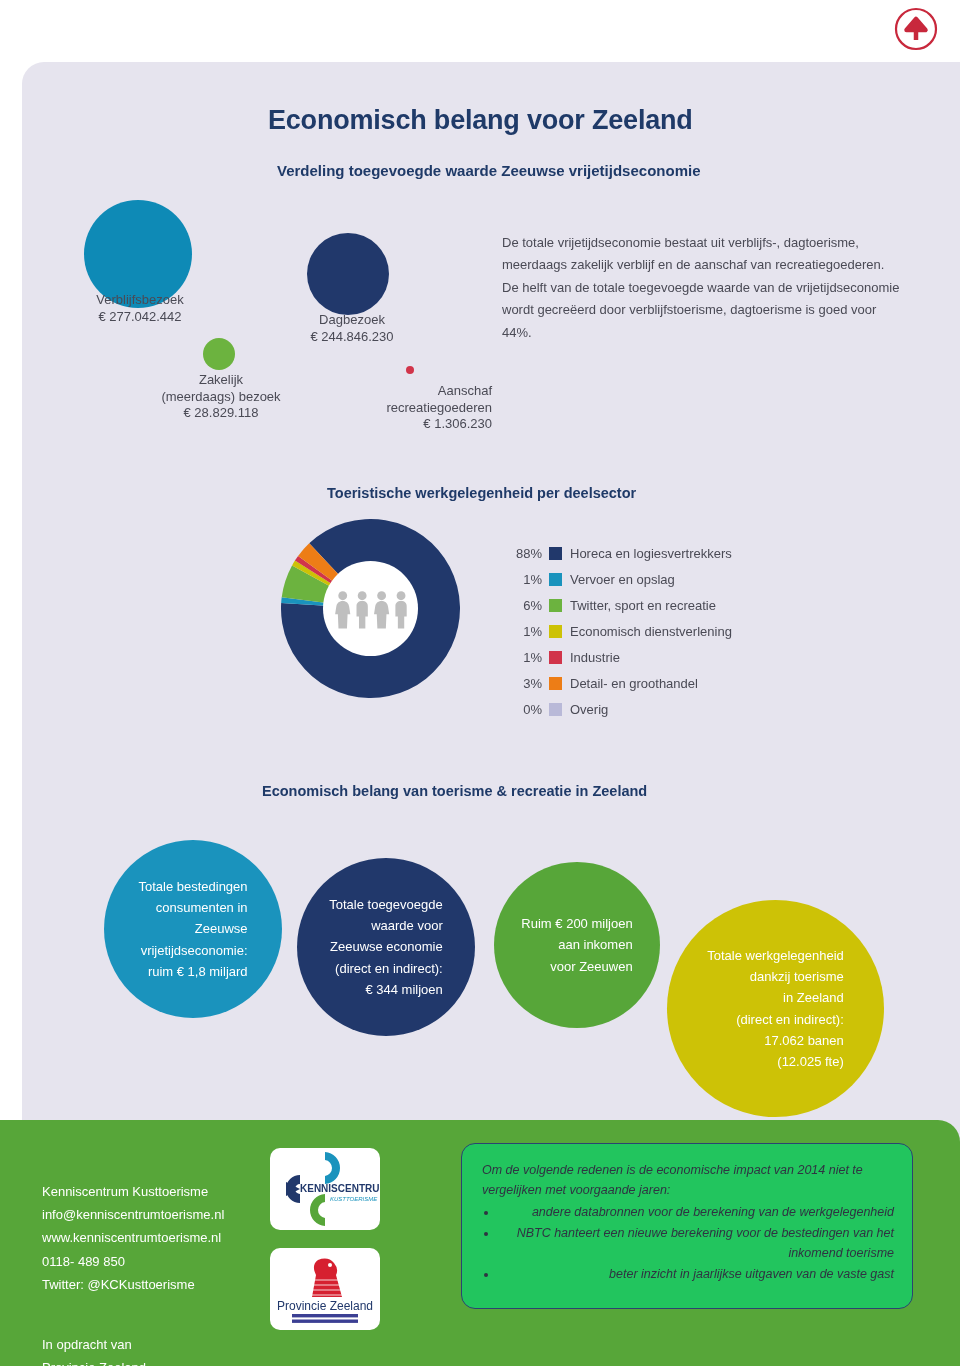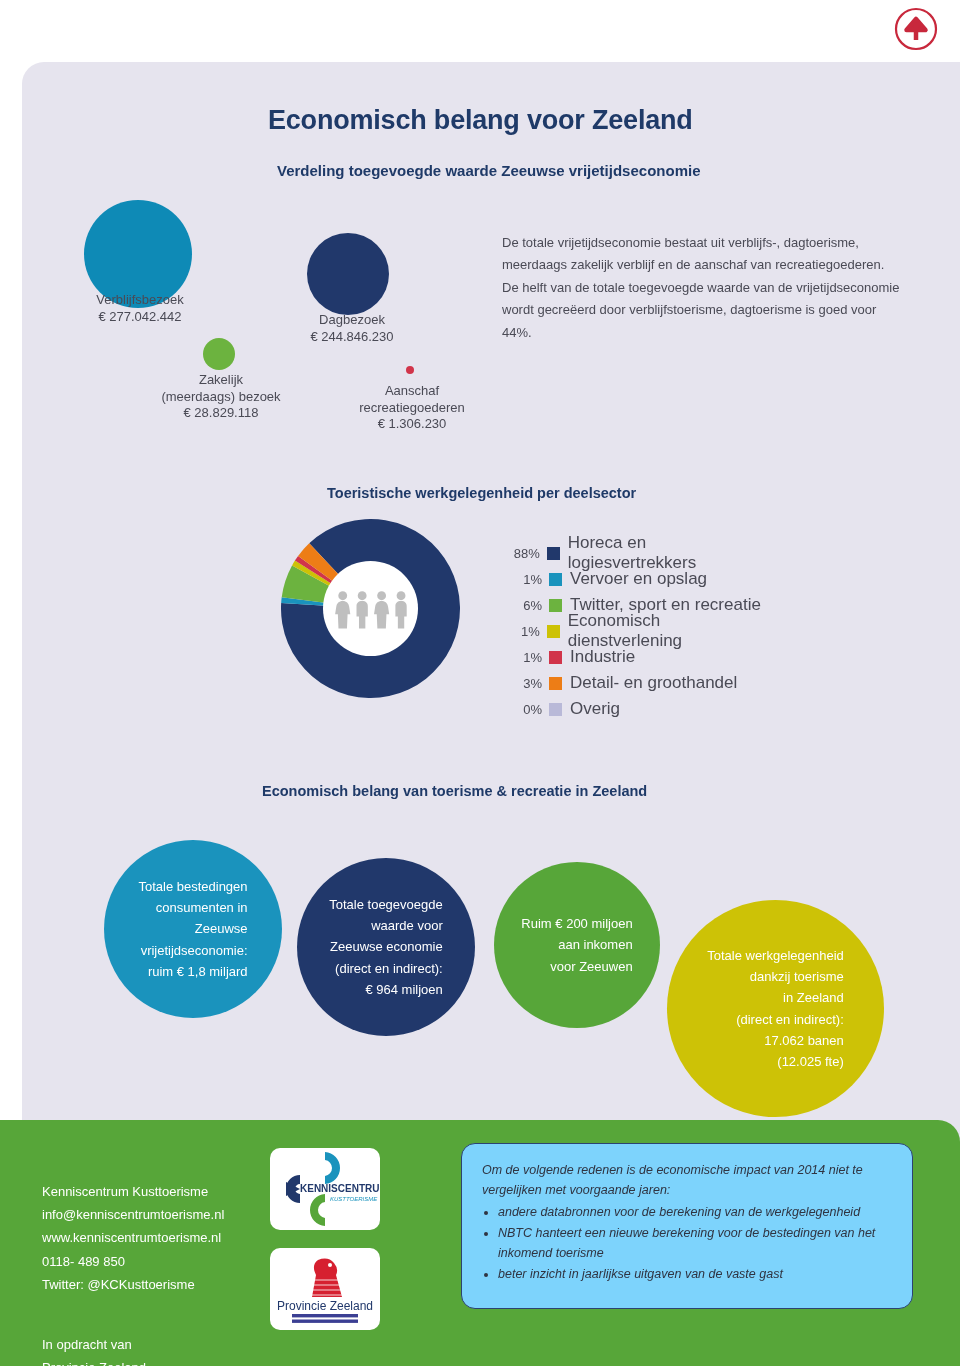--- a/index.html
+++ b/index.html
@@ -78,21 +78,21 @@
     position: absolute;
     font-size: 13px;
     color: #4a4a55;
     line-height: 1.28;
     text-align: center;
     white-space: pre-line;
   }
   .bl-verblijf { left: 30px;  top: 292px; width: 220px; }
   .bl-dag      { left: 262px; top: 312px; width: 180px; }
   .bl-zakelijk { left: 124px; top: 372px; width: 194px; }
-  .bl-aanschaf { left: 332px; top: 383px; width: 160px; }
+  .bl-aanschaf { left: 332px; top: 383px; width: 160px; text-align: right; }
 
   
   .intro {
     position: absolute;
     left: 502px;
     top: 232px;
     width: 400px;
     font-size: 13px;
     color: #4a4a55;
     line-height: 1.73;
@@ -136,21 +136,21 @@
     color: #4a4a55;
     margin-right: 7px;
   }
   .leg-sw {
     width: 13px;
     height: 13px;
     flex: 0 0 13px;
     margin-right: 8px;
   }
   .leg-lb {
-    font-size: 17px;
+    font-size: 13px;
     color: #4a4a55;
   }
 
   
   .sum {
     position: absolute;
     border-radius: 50%;
     display: flex;
     align-items: center;
     justify-content: center;
@@ -195,31 +195,31 @@
   .logo-kc  { left: 270px; top: 1148px; width: 110px; height: 82px; }
   .logo-pz  { left: 270px; top: 1248px; width: 110px; height: 82px; }
 
   
   .note {
     position: absolute;
     left: 461px;
     top: 1143px;
     width: 452px;
     height: 166px;
-    background: #7dd3fc;
+    background: #22c55e;
     border: 1.6px solid #2b4372;
     border-radius: 14px;
     padding: 16px 18px 0 20px;
     font-size: 12.5px;
     font-style: italic;
     color: #2f3442;
     line-height: 1.62;
   }
   .note ul { margin: 1px 0 0 16px; }
-  .note li { margin-bottom: 1px; }
+  .note li { margin-bottom: 1px; text-align: right; }
 </style>
 </head>
 <body>
 
 <div id="page">
 
   <div class="top-arrow">
     <svg viewBox="0 0 46 46" width="46" height="46" aria-hidden="true">
       <circle cx="23" cy="23" r="20" fill="none" stroke="#c8283c" stroke-width="2.2"></circle>
       <path d="M23 34 L23 17 M23 13 L32.5 24 L13.5 24 Z" fill="#c8283c" stroke="#c8283c" stroke-width="4.5" stroke-linejoin="round"></path>
@@ -322,21 +322,21 @@
 
   <div class="sum sum-1">Totale bestedingen
 consumenten in
 Zeeuwse
 vrijetijdseconomie:
 ruim € 1,8 miljard</div>
   <div class="sum sum-2">Totale toegevoegde
 waarde voor
 Zeeuwse economie
 (direct en indirect):
-€ 964 miljoen</div>
+€ 344 miljoen</div>
   <div class="sum sum-3">Ruim € 200 miljoen
 aan inkomen
 voor Zeeuwen</div>
   <div class="sum sum-4">Totale werkgelegenheid
 dankzij toerisme
 in Zeeland
 (direct en indirect):
 17.062 banen
 (12.025 fte)</div>
 

